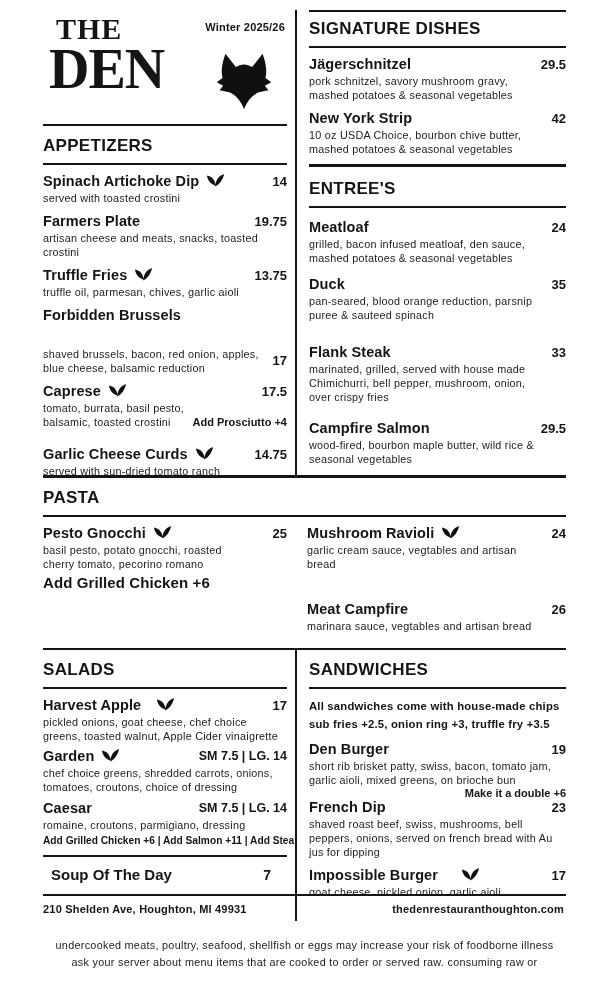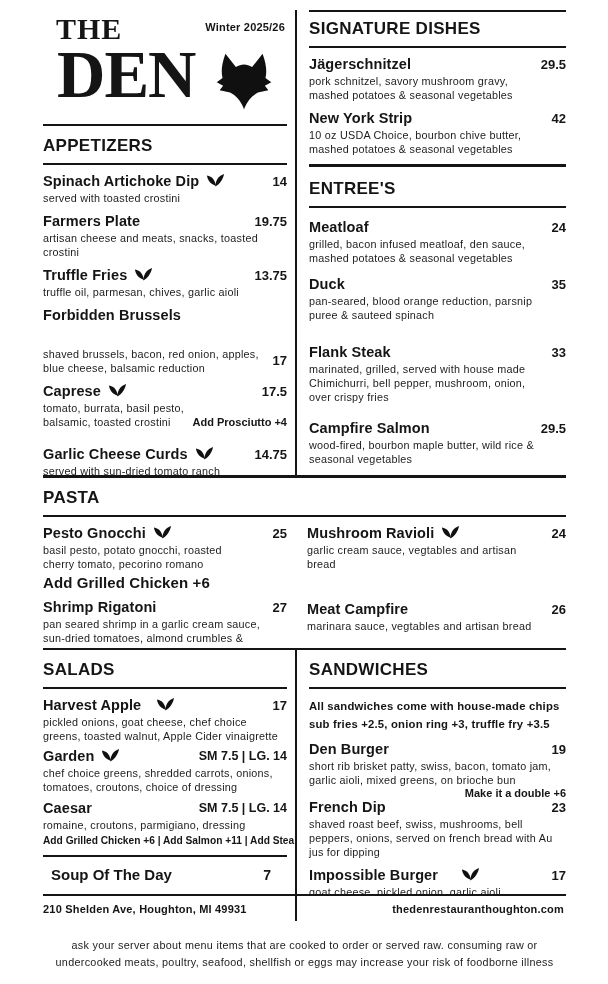--- a/index.html
+++ b/index.html
@@ -18,21 +18,21 @@
 
   .top-row { height:468px; border-bottom:3px solid #151515; }
   .pasta-row { height:131px; }
   .mid-row { height:246px; border-top:2px solid #151515; }
   .footer-row { height:27px; border-top:2.5px solid #151515; align-items:center; }
 
   
   .logo-block { position:relative; height:112px; border-bottom:2.5px solid #151515; }
   .season { position:absolute; top:7px; right:2px; font-size:11px; font-weight:bold; letter-spacing:.2px; }
   .logo-the { font-family:"Liberation Serif", serif; font-weight:bold; font-size:30px; line-height:1; letter-spacing:1px; margin:4px 0 0 13px; }
-  .logo-den { font-family:"Liberation Serif", serif; font-weight:bold; font-size:67px; line-height:.92; margin-left:14px; letter-spacing:-1px; }
+  .logo-den { font-family:"Liberation Serif", serif; font-weight:bold; font-size:56px; line-height:.92; margin-left:6px; letter-spacing:-1px; }
   .fox { position:absolute; left:172px; top:37px; width:58px; height:60px; }
   .fox svg { width:100%; height:100%; fill:#101010; }
 
   
   .sec-head { font-size:17px; font-weight:bold; letter-spacing:.3px; padding:10px 0 7px; border-bottom:2.5px solid #151515; }
   .sig-box { border-top:2.5px solid #151515; }
   .sig-box .sec-head { padding-top:7px; }
   .sig-body { border-bottom:3px solid #151515; padding-bottom:8px; }
 
   
@@ -230,27 +230,20 @@
               <svg viewBox="0 0 24 18">
                 <path d="M1,2 C8,3 11,8 12.5,15 C5,13 2,8 1,2 Z"></path>
                 <path d="M23,0 C15,3 12.5,8 11.5,16 C18,13 22,6 23,0 Z"></path>
               </svg>
             </span>
           <span class="price">25</span>
         </div>
         <div class="desc" style="max-width:200px">basil pesto, potato gnocchi, roasted cherry tomato, pecorino romano</div>
         <div class="addon-left">Add Grilled Chicken +6</div>
       </div>
-      <div class="item">
-        <div class="row1">
-          <span class="name">Shrimp Rigatoni</span>
-          <span class="price">27</span>
-        </div>
-        <div class="desc">pan seared shrimp in a garlic cream sauce, sun-dried tomatoes, almond crumbles &amp; parsley</div>
-      </div>
     </div>
     <div class="col-r">
       <div class="item">
         <div class="row1">
           <span class="name">Mushroom Ravioli</span>
           <span class="leaf">
               <svg viewBox="0 0 24 18">
                 <path d="M1,2 C8,3 11,8 12.5,15 C5,13 2,8 1,2 Z"></path>
                 <path d="M23,0 C15,3 12.5,8 11.5,16 C18,13 22,6 23,0 Z"></path>
               </svg>
@@ -358,17 +351,17 @@
   <div class="row footer-row">
     <div class="col-l">
       <span class="addr">210 Shelden Ave, Houghton, MI 49931</span>
     </div>
     <div class="col-r with-divider">
       <span class="site">thedenrestauranthoughton.com</span>
     </div>
   </div>
 
   <div class="disclaimer">
+    <div>undercooked meats, poultry, seafood, shellfish or eggs may increase your risk of foodborne illness</div>
     <div>ask your server about menu items that are cooked to order or served raw. consuming raw or</div>
-    <div>undercooked meats, poultry, seafood, shellfish or eggs may increase your risk of foodborne illness</div>
   </div>
 
 </div>
 
 </body></html>

